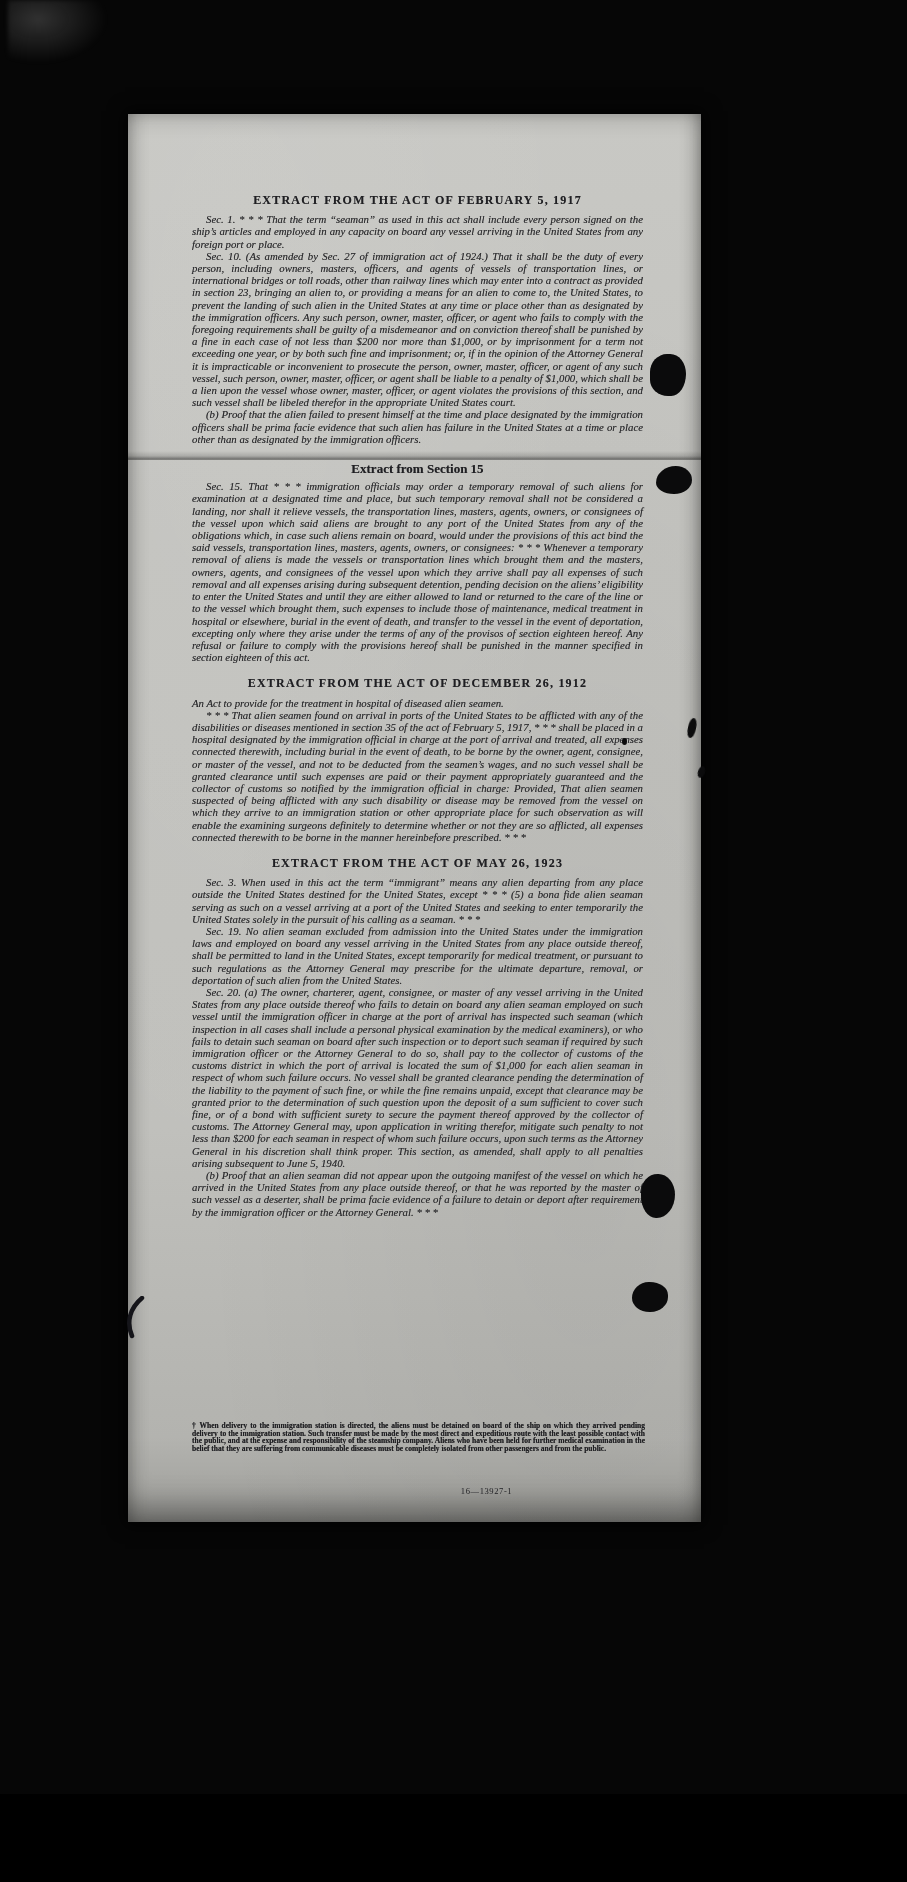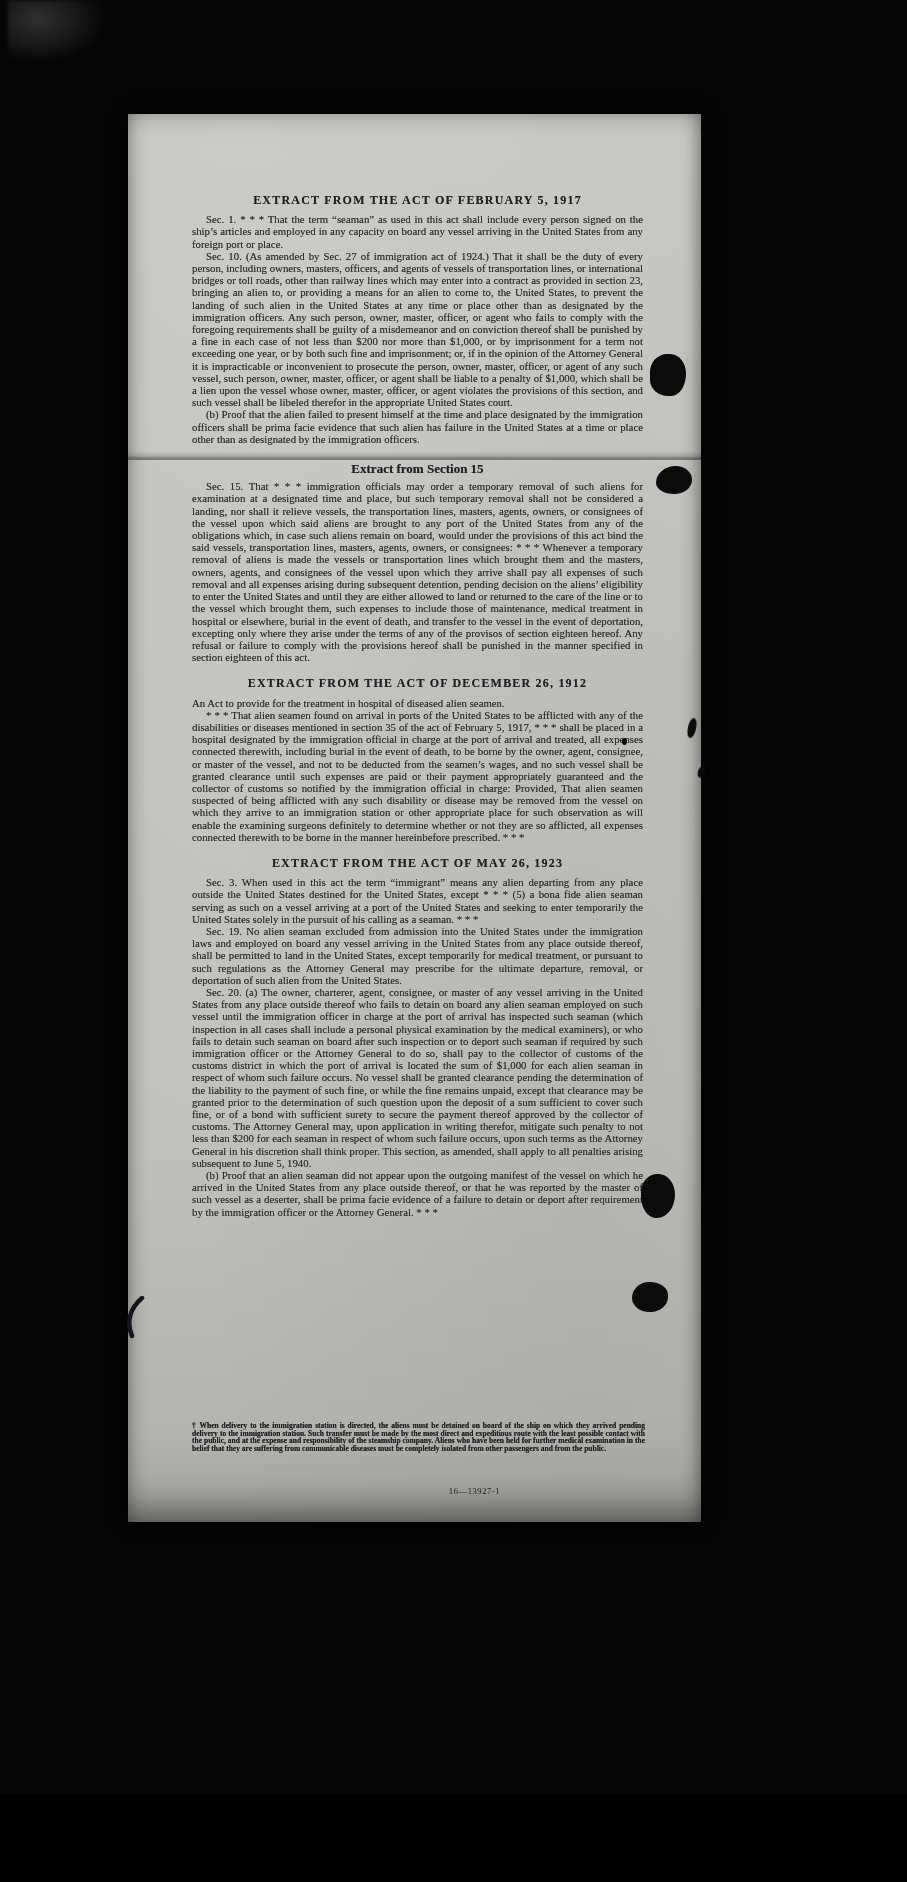--- a/index.html
+++ b/index.html
@@ -63,20 +63,21 @@
     text-align: center;
     color: #1f1f23;
     margin: 14px 0 7px 0;
   }
   .act-heading.first {
     margin-top: 0;
   }
   .content p {
     margin: 0;
     text-indent: 14px;
+    font-style: italic;
   }
   .content p.no-indent {
     text-indent: 0;
   }
   .content p.italic {
   }
   .seam {
     height: 9px;
     margin: 6px -58px 3px -64px;
     background: linear-gradient(180deg, rgba(0,0,0,0) 0%, rgba(0,0,0,0.14) 55%, rgba(20,20,20,0.5) 92%, rgba(0,0,0,0.15) 100%);
@@ -95,21 +96,21 @@
     top: 1308px;
     font-size: 7.5px;
     line-height: 7.6px;
     text-align: justify;
     color: #1e1e22;
     text-shadow: 0 0 0.3px rgba(30,30,30,0.6);
     font-weight: bold;
   }
   .page-number {
     position: absolute;
-    left: 0;
+    left: 12px;
     width: 100%;
     top: 1372px;
     text-align: center;
     text-indent: 120px;
     font-size: 8.5px;
     letter-spacing: 0.6px;
     color: #232327;
   }
   .blot {
     position: absolute;

